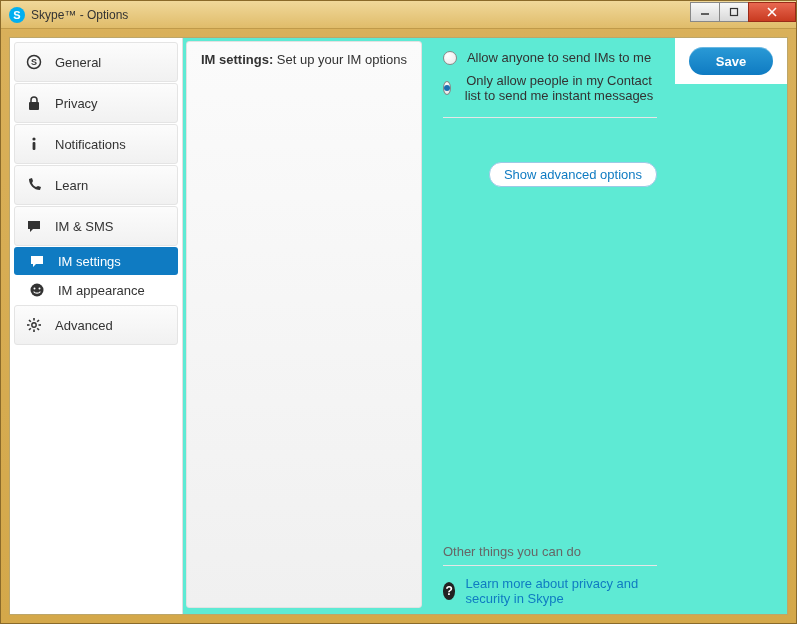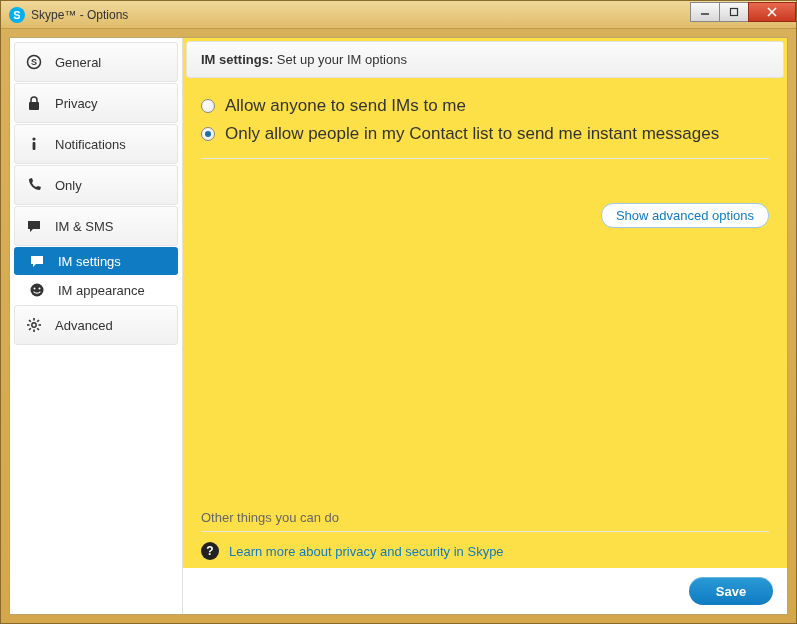--- a/index.html
+++ b/index.html
@@ -104,22 +104,22 @@
   .side-icon {
     width: 18px; height: 18px;
     margin-right: 12px;
     display: flex; align-items: center; justify-content: center;
     color: #333;
   }
   .side-item.selected .side-icon { color: #fff; }
   .main {
     flex: 1;
     display: flex;
-    flex-direction: column;
-    background: #fde047;
+    flex-direction: row;
+    background: #5eead4;
     overflow: hidden;
   }
   .main-header {
     padding: 10px 14px;
     background: linear-gradient(to bottom,#fbfbfb,#f0f0f0);
     border: 1px solid #e2e2e2;
     border-radius: 3px;
     margin: 3px 3px 6px 3px;
     font-size: 13px;
     color: #333;
@@ -128,22 +128,23 @@
   .main-body {
     flex: 1;
     padding: 8px 18px 8px 18px;
     overflow: auto;
     position: relative;
   }
   .radio-row {
     display: flex;
     align-items: center;
     padding: 4px 0;
-    font-size: 17px;
+    font-size: 13px;
     color: #333;
+    text-align: center;
   }
   .radio {
     width: 14px; height: 14px;
     border: 1px solid #888;
     border-radius: 50%;
     margin-right: 10px;
     display: flex; align-items: center; justify-content: center;
     background: radial-gradient(circle at 30% 30%, #fff, #e8e8e8);
   }
   .radio.checked::after {
@@ -286,21 +287,21 @@
           </span>
           <span>Notifications</span>
         </div>
 
         <div class="side-item">
           <span class="side-icon">
             <svg width="16" height="16" viewBox="0 0 16 16">
                 <path d="M3 2c0 6 5 11 11 11l1-3-3-1-2 1c-2-1-3-2-4-4l1-2-1-3z" fill="currentColor"></path>
               </svg>
           </span>
-          <span>Only</span>
+          <span>Learn</span>
         </div>
 
         <div class="side-item">
           <span class="side-icon">
             <svg width="16" height="16" viewBox="0 0 16 16">
                 <path d="M2 3h12v8H7l-3 3v-3H2z" fill="currentColor"></path>
               </svg>
           </span>
           <span>IM &amp; SMS</span>
         </div>

